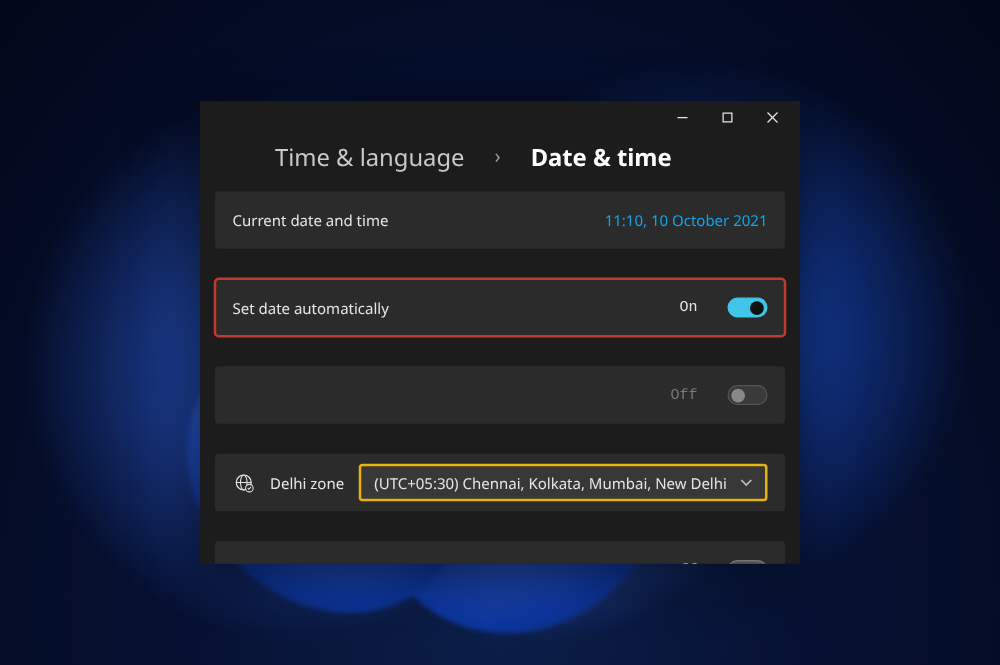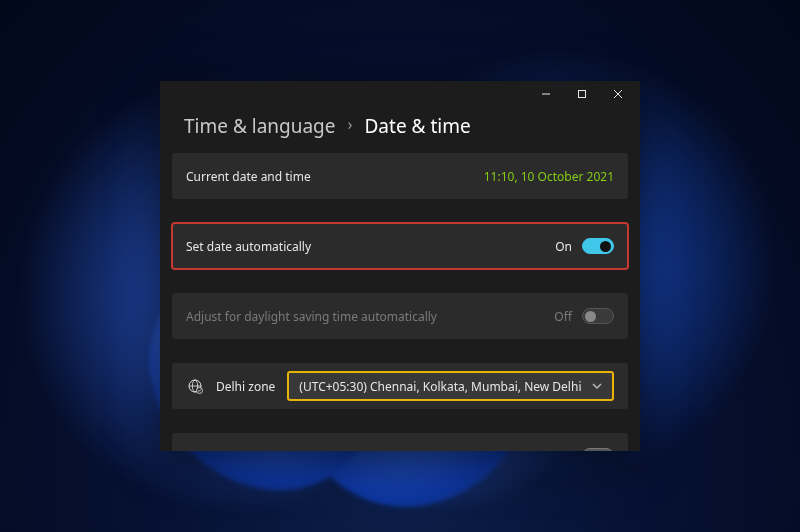--- a/index.html
+++ b/index.html
@@ -31,48 +31,49 @@
     display: flex; justify-content: flex-end; align-items: center;
     height: 26px; padding-right: 4px;
   }
   .winbtn {
     width: 36px; height: 26px; display: flex; align-items: center; justify-content: center;
     color: #e6e6e6;
   }
   .winbtn svg { width: 10px; height: 10px; }
 
   .crumbs {
-    display: flex; align-items: flex-start; gap: 12px;
+    display: flex; align-items: flex-start; gap: 24px;
     padding: 6px 24px 14px 24px;
     font-size: 19px;
+    margin-left: 36px;
   }
   .crumb-parent { color: #c9c9c9; font-weight: 400; }
   .crumb-sep { color: #9a9a9a; font-size: 16px; }
-  .crumb-current { color: #ffffff; font-weight: 400; }
+  .crumb-current { color: #ffffff; font-weight: 700; }
 
   .panel {
     flex: 1; padding: 0 12px 12px 12px; overflow: hidden;
     display: flex; flex-direction: column; gap: 24px;
   }
   .row {
     background: #2b2b2b;
     border-radius: 3px;
     min-height: 46px;
     display: flex; align-items: center;
     padding: 0 14px;
     font-size: 12px; color: #e6e6e6;
   }
   .row.disabled { color: #7a7a7a; }
   .row .label { flex: 0 0 auto; }
   .row .spacer { flex: 1 1 auto; }
-  .row .value { font-size: 12px; color: #84cc16; }
+  .row .value { font-size: 12px; color: #0ea5e9; }
   .row.disabled .value, .row.disabled .tog-label { color: #7a7a7a; }
   .row.highlight { outline: 2px solid #c53a2f; outline-offset: -1px; }
 
-  .tog-label { font-size: 12px; margin-right: 10px; }
+  .tog-label { font-size: 12px; margin-right: 24px; font-family: Liberation Mono, monospace; }
   .toggle {
     width: 32px; height: 16px; border-radius: 10px; position: relative;
     background: #555; border: 1px solid #777;
   }
   .toggle .knob {
     position: absolute; top: 1.5px; width: 11px; height: 11px; border-radius: 50%;
     background: #e6e6e6; left: 2px;
   }
   .toggle.on { background: #3fc6e8; border-color: #3fc6e8; }
   .toggle.on .knob { left: auto; right: 2px; background: #111; }
@@ -138,21 +139,20 @@
     <div class="row highlight">
       <span class="label">Set date automatically</span>
       <span class="spacer"></span>
       <span class="tog-label">On</span>
       <span class="toggle on">
           <span class="knob"></span>
         </span>
     </div>
 
     <div class="row disabled">
-      <span class="label">Adjust for daylight saving time automatically</span>
       <span class="spacer"></span>
       <span class="tog-label">Off</span>
       <span class="toggle disabled">
           <span class="knob"></span>
         </span>
     </div>
 
     <div class="row tz">
       <svg class="tz-icon" viewBox="0 0 24 24">
         <circle cx="12" cy="12" r="8" fill="none" stroke="currentColor" stroke-width="1.3"></circle>

